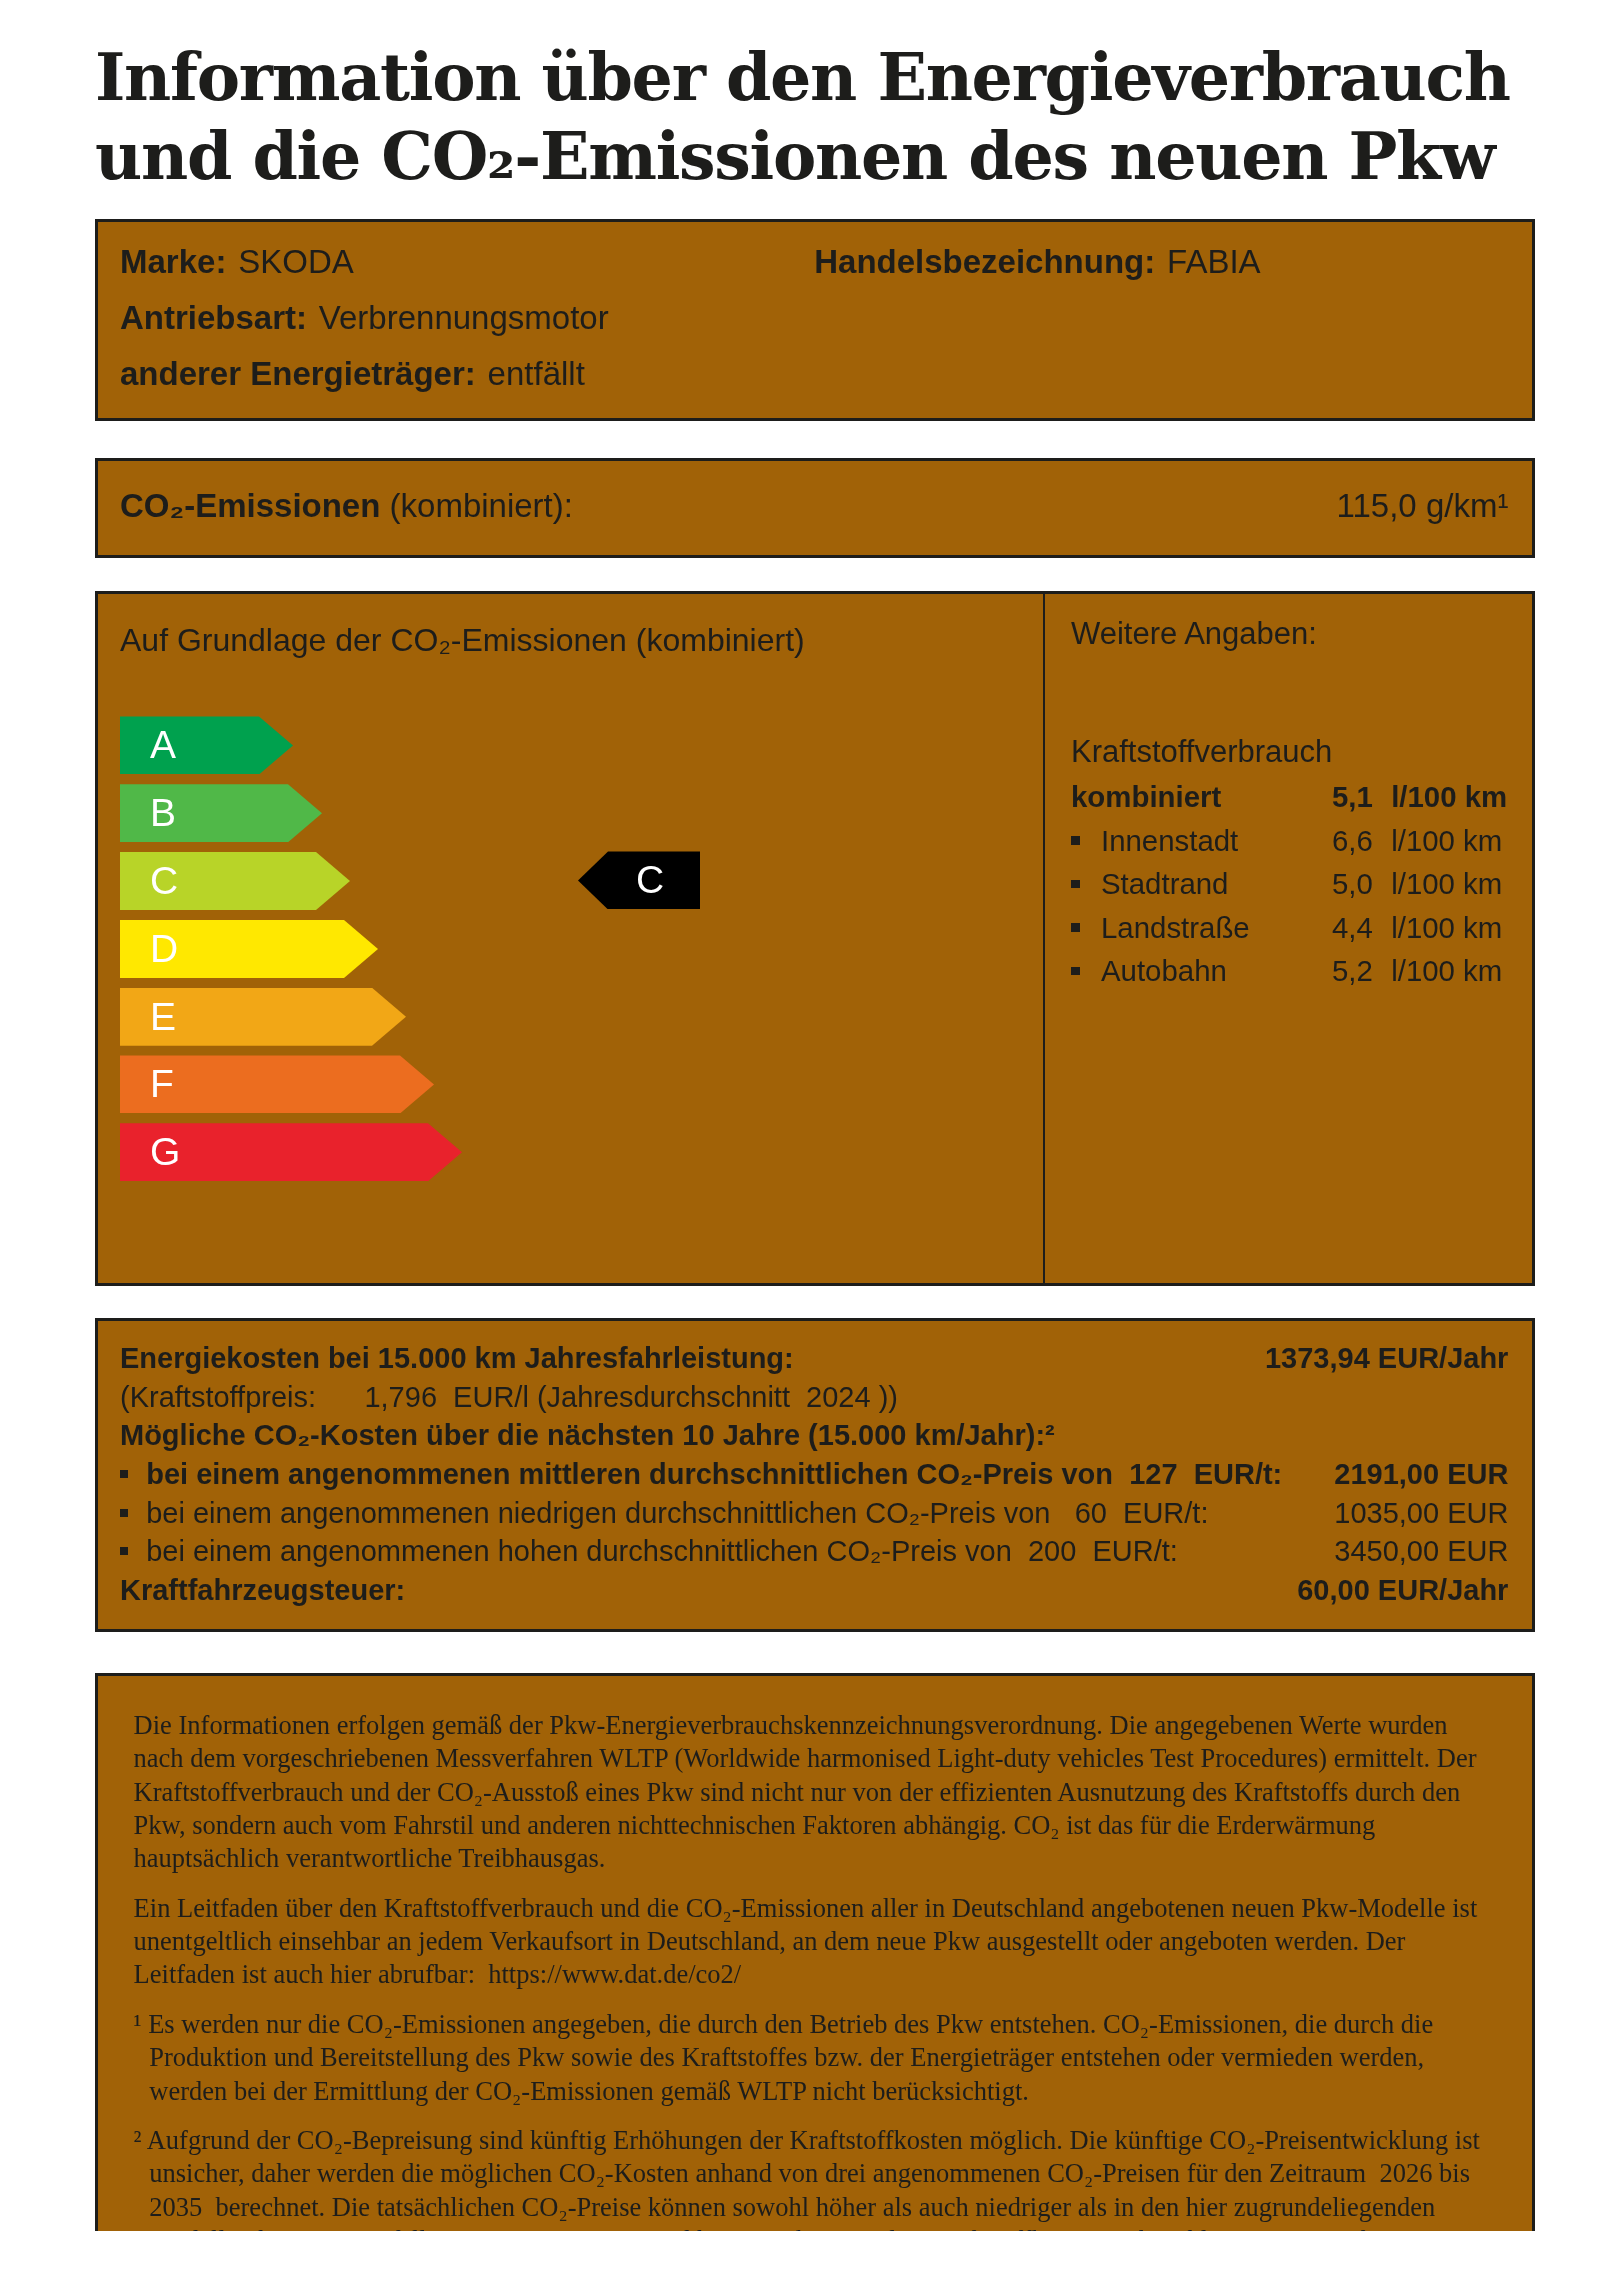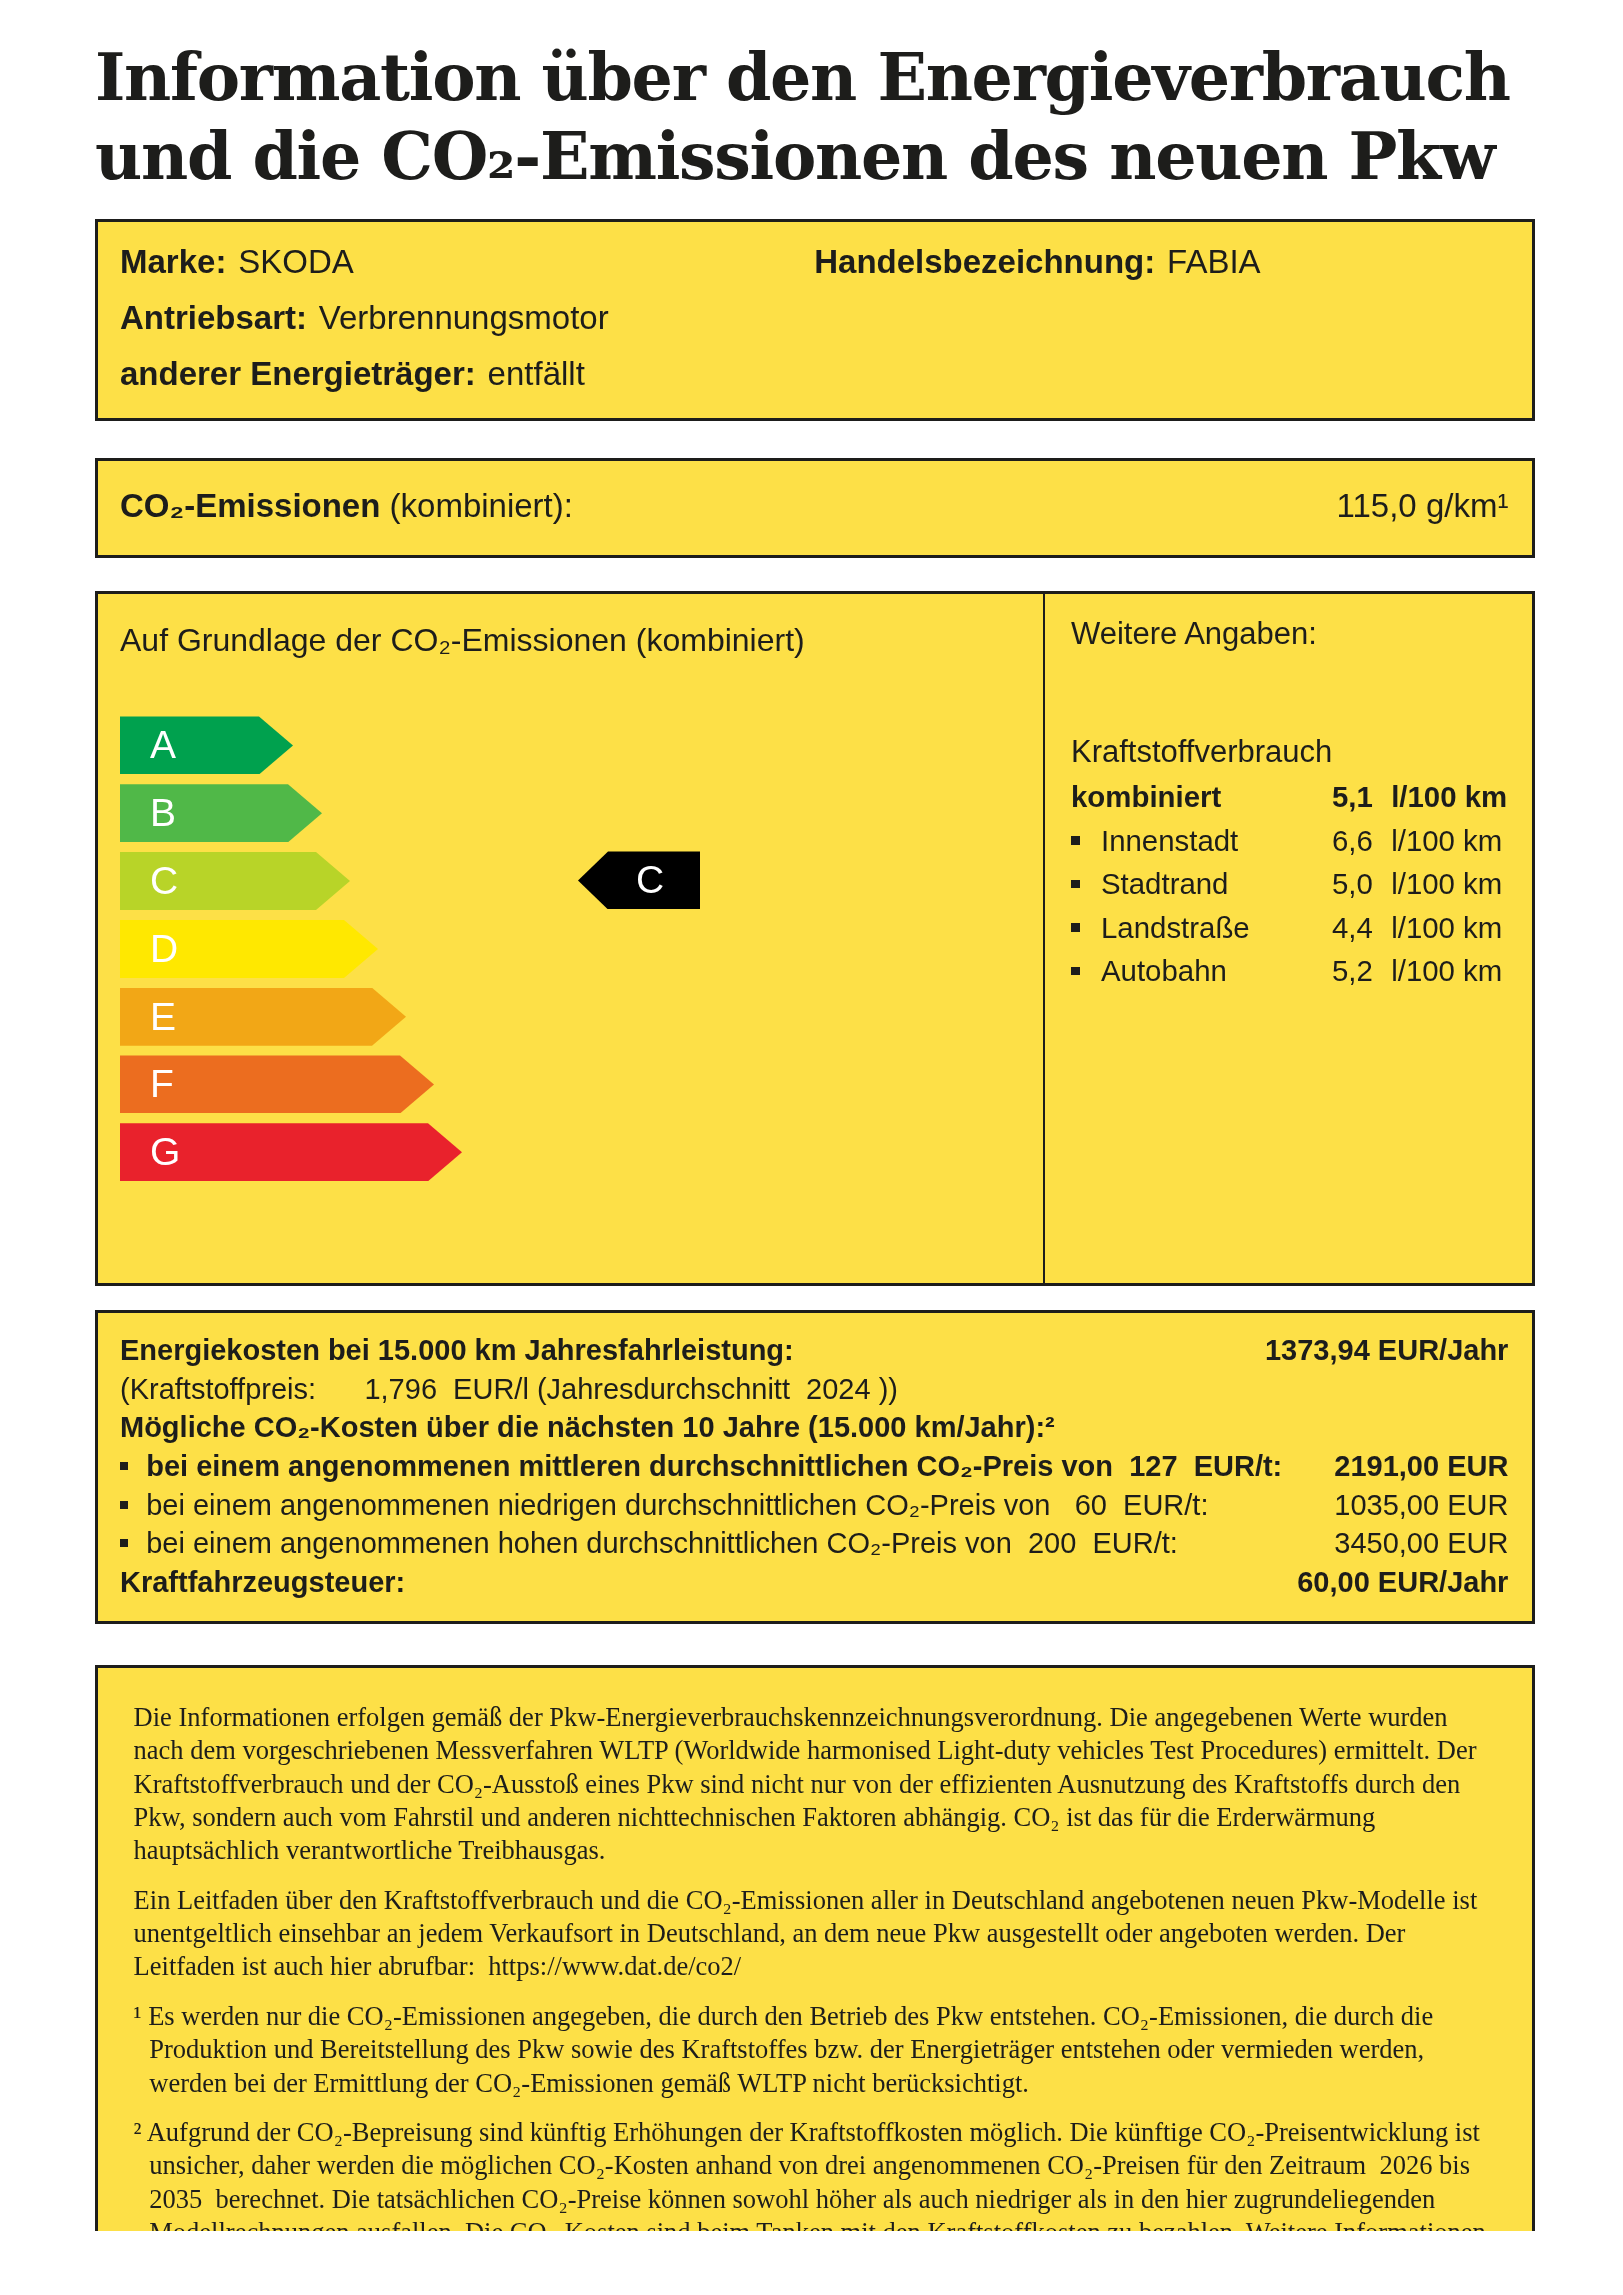--- a/index.html
+++ b/index.html
@@ -19,21 +19,21 @@
   .title {
     font-family: "DejaVu Serif", serif;
     font-weight: 700;
     font-size: 65px;
     line-height: 1.21;
     letter-spacing: -1.3px;
     color: #1d1d1b;
   }
 
   
-  .box { border: 3.3px solid #1d1d1b; background: #fde047; }
+  .box { border: 3.3px solid #1d1d1b; background: #a16207; }
 
   
   .box-vehicle { margin-top: 23.6px; padding: 19.6px 23.6px 22px 22px; }
   .veh-grid { display: grid; grid-template-columns: 1fr 1fr; row-gap: 13px; font-size: 33px; line-height: 1.3; }
   .lbl { font-weight: 700; }
   .val { font-weight: 400; }
   .gap { display: inline-block; width: 11.8px; }
 
   
   .box-consumption { margin-top: 37px; padding: 22px 23.6px 25px 22px; }
@@ -68,21 +68,21 @@
   .wa-table { margin-top: 2.6px; font-size: 29.4px; }
   .wa-row { display: grid; grid-template-columns: 30px 1fr 77px 128px; align-items: baseline; line-height: 1.48; }
   .wa-row.bold { font-weight: 700; }
   .wa-bullet { align-self: center; }
   .wa-bullet::before { content: ""; display: block; width: 8.5px; height: 8.5px; background: #1d1d1b; }
   .wa-label-wide { grid-column: 1 / 3; }
   .wa-num { text-align: right; padding-right: 9.2px; }
   .wa-unit { padding-left: 9.2px; }
 
   
-  .box-costs { margin-top: 24px; padding: 18.3px 23.6px 19.6px 22px; font-size: 29px; line-height: 1.33; }
+  .box-costs { margin-top: 32px; padding: 18.3px 23.6px 19.6px 22px; font-size: 29px; line-height: 1.33; }
   .cost-row { display: flex; justify-content: space-between; align-items: baseline; }
   .cost-bullet { display: flex; align-items: flex-end; }
   .cost-bullet .sq { flex: 0 0 auto; width: 7.9px; height: 7.9px; background: #1d1d1b; margin-right: 18.3px; align-self: center; }
   .cost-bullet .txt { flex: 1 1 auto; }
   .cost-bullet .v { flex: 0 0 auto; text-align: right; }
   .b { font-weight: 700; }
   .pre { white-space: pre-wrap; }
 
   
   .box-fine { margin-top: 41px; padding: 17px 21px 19.6px 19.6px; font-size: 26.5px; line-height: 1.26; }

